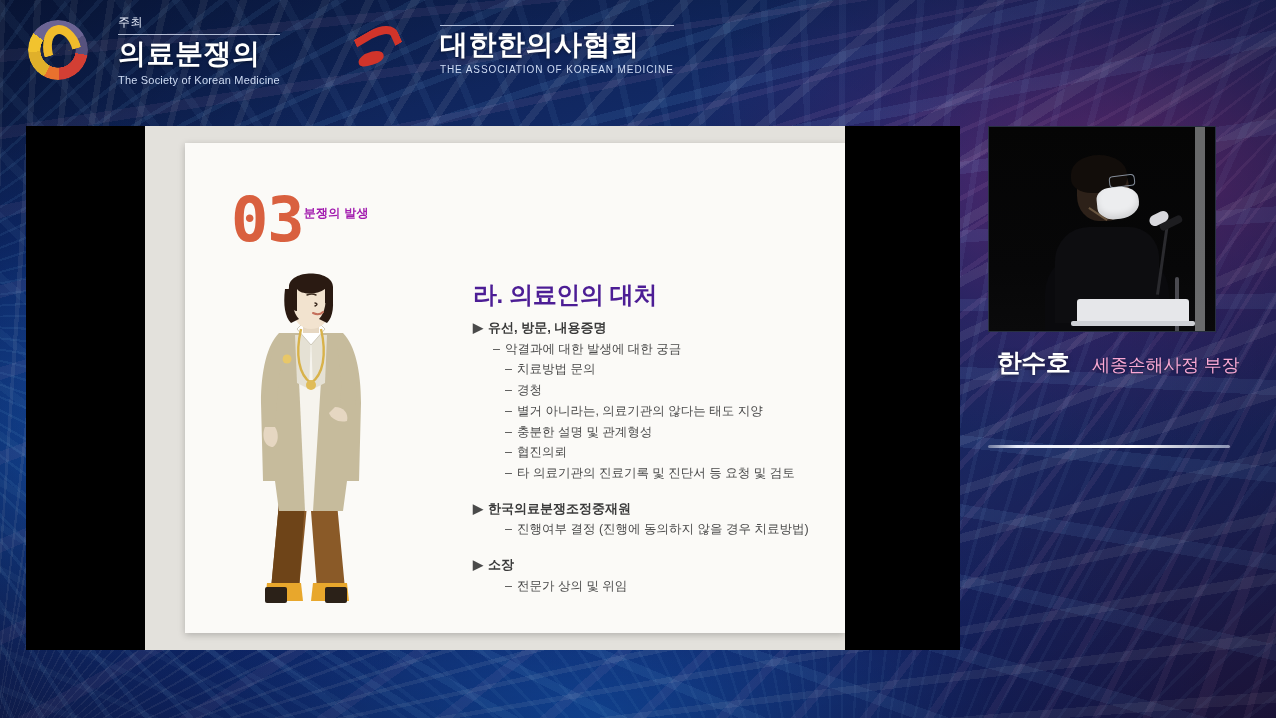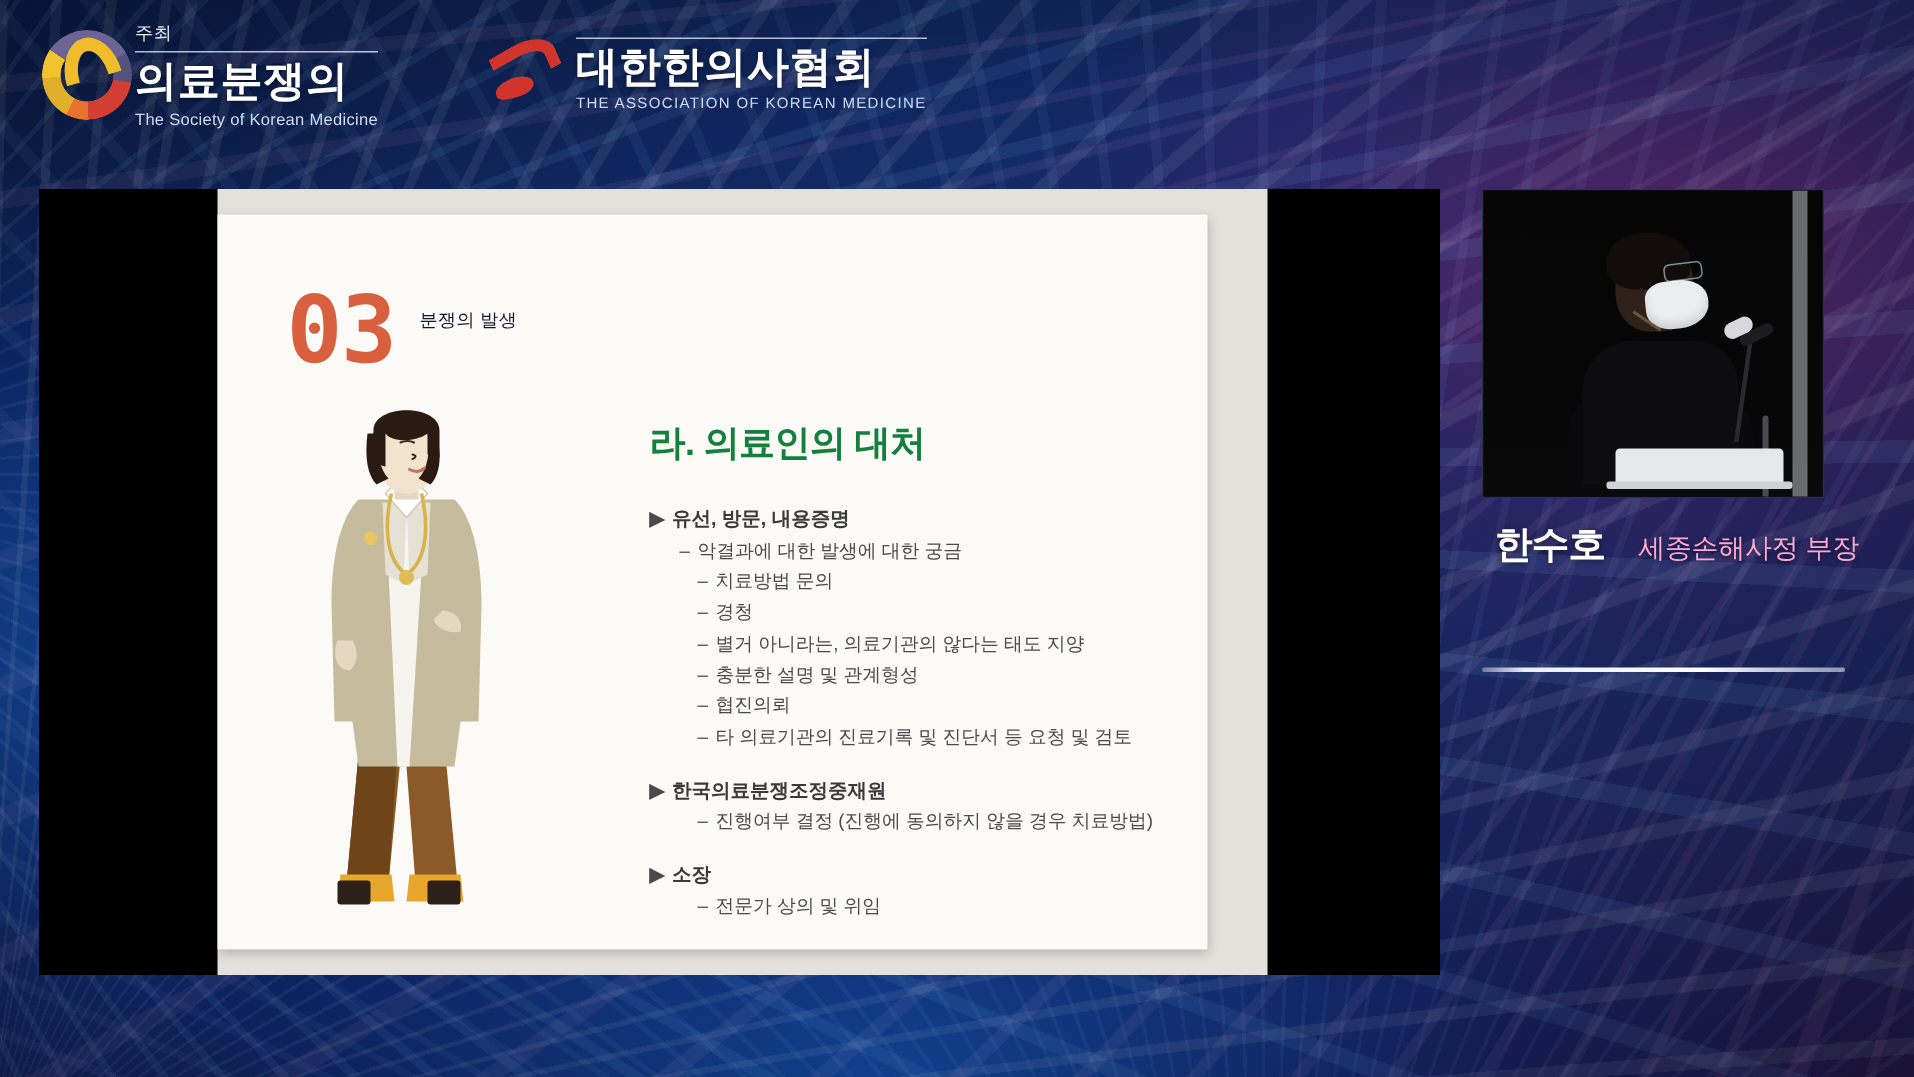--- a/index.html
+++ b/index.html
@@ -79,21 +79,21 @@
     border:8px solid #d1342a; border-bottom:none; border-left:none;
     border-radius:0 60% 0 0;
     transform:rotate(-30deg) skewX(-6deg);
   }
   .mark-assoc .sw2 {
     position:absolute; left:6px; top:26px; width:26px; height:13px;
     background:#d1342a; border-radius:60% 40% 50% 30%;
     transform:rotate(-14deg);
   }
 
-  .logo-text { margin-left:2px; }
+  .logo-text { margin-left:30px; }
   .logo-kicker {
     font-size:12px; color:#e8eefc; letter-spacing:.5px;
     padding-bottom:3px; text-align:left;
   }
   .logo-kicker-rule { height:1px; background:rgba(225,235,255,.78); margin-bottom:4px; }
   .logo-name {
     font-size:28px; font-weight:700; color:#ffffff; letter-spacing:.5px;
     line-height:1.1; white-space:nowrap;
     text-shadow:0 1px 3px rgba(0,0,0,.45);
   }
@@ -103,49 +103,49 @@
   .logo-en.caps { letter-spacing:.9px; font-size:10px; }
 
   
   #stage {
     position:absolute; left:26px; top:126px; width:934px; height:524px;
     background:#000;
   }
   #slide-frame {
     position:absolute; left:119px; top:0px; width:700px; height:524px;
     background:#e3e1dc;
-    display:flex; align-items:center; justify-content:flex-start;
+    display:flex; align-items:center; justify-content:flex-end;
   }
   #slide {
     width:660px; height:490px;
     background:#fbfaf7;
     box-shadow:0 2px 7px rgba(0,0,0,.22);
     position:relative; overflow:hidden;
   }
 
   
   .sec-head { position:absolute; left:46px; top:50px; display:flex; align-items:flex-start; }
   .sec-num {
     font-family:"DejaVu Sans Mono", monospace;
     font-size:62px; font-weight:700; color:#d9603f;
     letter-spacing:-1px; line-height:.86;
   }
   .sec-label {
-    margin-left:16px; margin-top:12px;
-    font-size:12px; font-weight:400; color:#0f172a; letter-spacing:.3px;
+    margin-left:0; margin-top:12px;
+    font-size:12px; font-weight:700; color:#a21caf; letter-spacing:.3px;
   }
 
   
   #illustration { position:absolute; left:36px; top:128px; width:180px; height:340px; }
 
   
   #slide-body { position:absolute; left:288px; top:136px; width:350px; }
   .body-title {
-    font-size:24px; font-weight:700; color:#15803d; letter-spacing:-.4px;
-    margin-bottom:24px;
+    font-size:24px; font-weight:700; color:#4c1d95; letter-spacing:-.4px;
+    margin-bottom:6px;
   }
   .blist { list-style:none; }
   .bitem {
     font-size:12.5px; color:#4a4a4a; line-height:1.66; white-space:nowrap;
     display:flex; align-items:baseline;
   }
   .bitem .mk { flex:0 0 auto; margin-right:5px; color:#4a4a4a; }
   .bitem.lvl0 { margin-left:0px;  font-size:13px; color:#3a3a3a; font-weight:600; }
   .bitem.lvl1 { margin-left:20px; }
   .bitem.lvl2 { margin-left:32px; }

